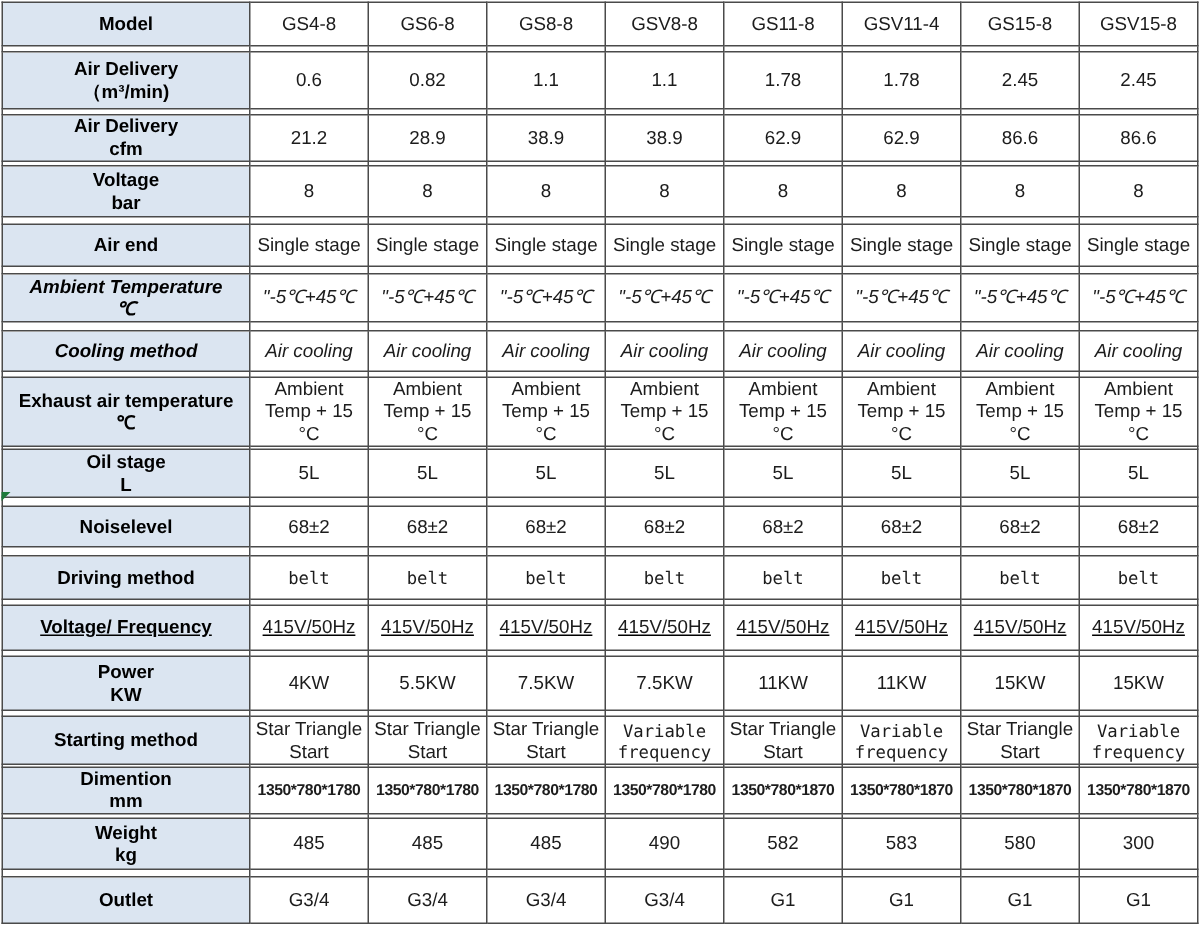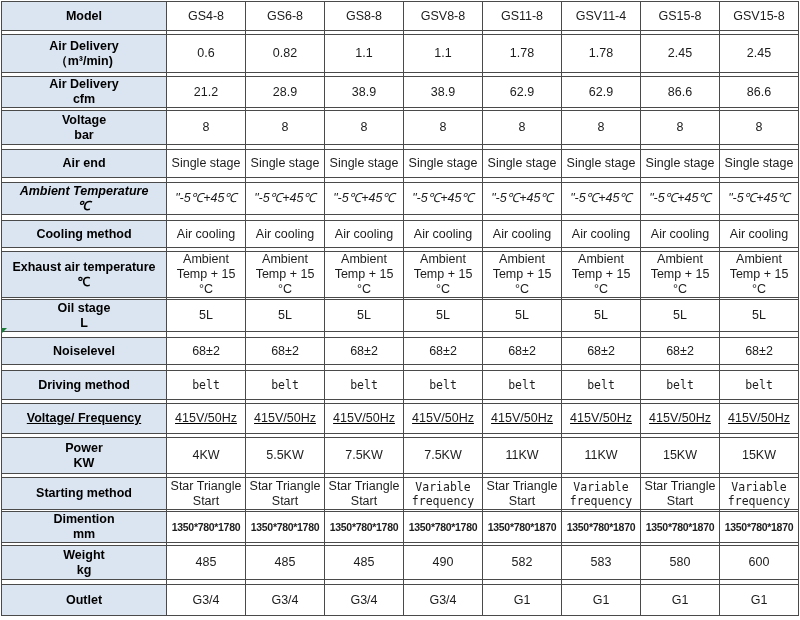--- a/index.html
+++ b/index.html
@@ -175,21 +175,21 @@
         <td></td>
         <td></td>
         <td></td>
         <td></td>
         <td></td>
         <td></td>
         <td></td>
         <td></td>
         <td></td>
       </tr>
-      <tr style="height: 27px;">
+      <tr style="height: 27px; font-style: italic;">
         <th>Cooling method</th>
         <td>Air cooling</td>
         <td>Air cooling</td>
         <td>Air cooling</td>
         <td>Air cooling</td>
         <td>Air cooling</td>
         <td>Air cooling</td>
         <td>Air cooling</td>
         <td>Air cooling</td>
       </tr>
@@ -403,21 +403,21 @@
       <tr style="height: 34px;">
         <th>Weight
 kg</th>
         <td>485</td>
         <td>485</td>
         <td>485</td>
         <td>490</td>
         <td>582</td>
         <td>583</td>
         <td>580</td>
-        <td>600</td>
+        <td>300</td>
       </tr>
       <tr class="spacer" style="height: 5px;">
         <td></td>
         <td></td>
         <td></td>
         <td></td>
         <td></td>
         <td></td>
         <td></td>
         <td></td>

